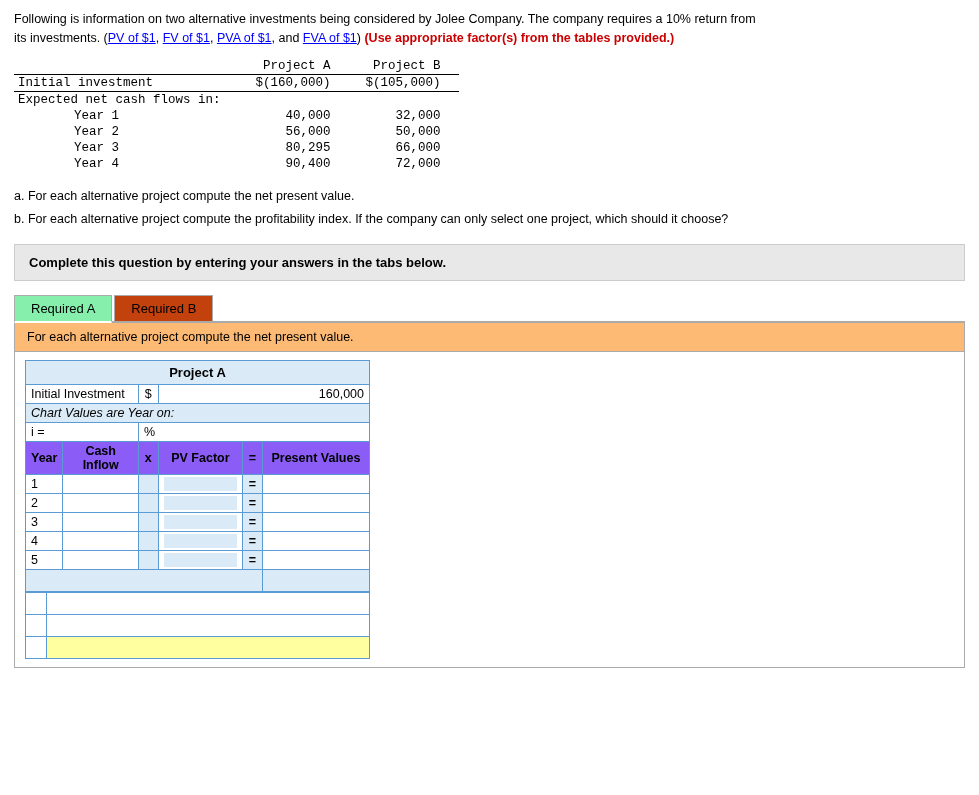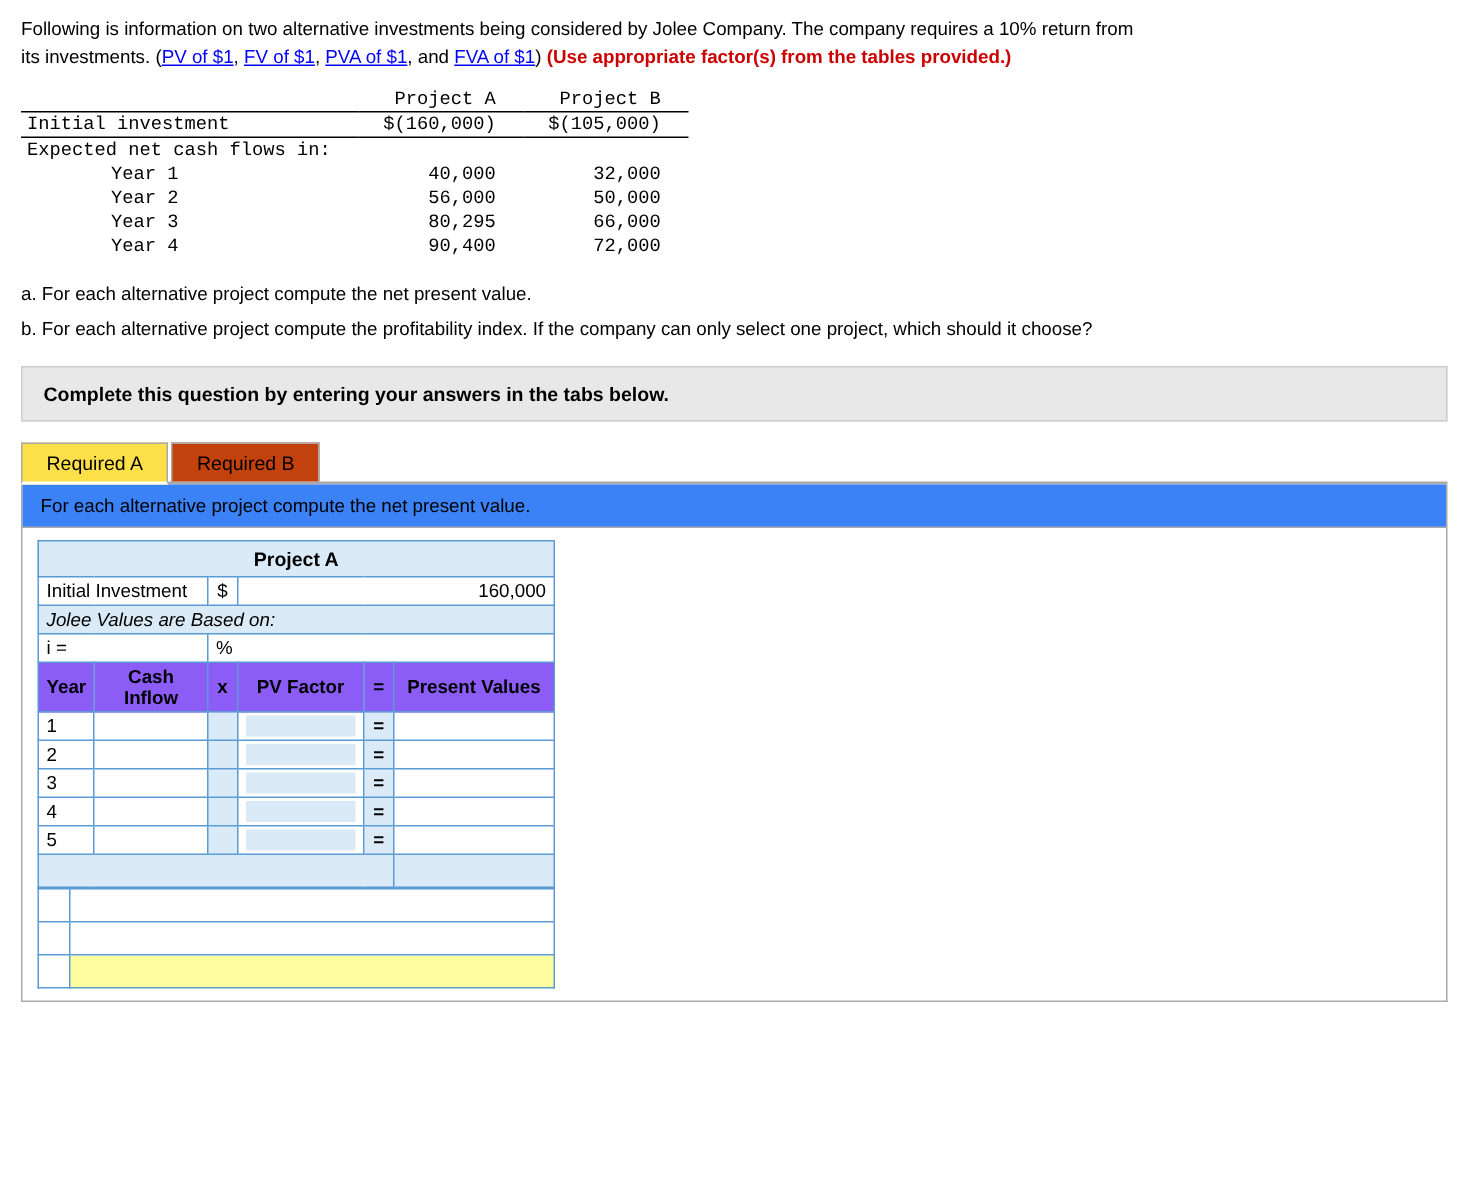--- a/index.html
+++ b/index.html
@@ -59,35 +59,35 @@
     .tab {
       padding: 5px 16px;
       border: 1px solid #aaa;
       border-bottom: none;
       background: #c2410c;
       cursor: pointer;
       font-size: 13px;
       margin-right: 2px;
     }
     .tab.active {
-      background: #fde047;
+      background: #86efac;
       border-bottom: 2px solid #fff;
       margin-bottom: -2px;
       z-index: 1;
       position: relative;
     }
 
     .tab-content {
       border: 1px solid #aaa;
       border-top: none;
       padding: 0;
     }
 
     .tab-description {
-      background: #3b82f6;
+      background: #fdba74;
       padding: 7px 12px;
       font-size: 12.5px;
       border-bottom: 1px solid #aaa;
     }
 
     
     .interactive-section {
       padding: 0;
     }
 
@@ -234,21 +234,21 @@
     <table class="int-table">
 
       <tbody>
           <tr class="row-initial-inv">
         <td colspan="2">Initial Investment</td>
         <td style="width:20px; text-align:center;">$</td>
         <td colspan="3" style="text-align:right;">160,000</td>
       </tr>
 
       <tr class="row-chart-vals">
-        <td colspan="6">Jolee Values are Based on:</td>
+        <td colspan="6">Chart Values are Year on:</td>
       </tr>
 
       <tr class="row-i">
         <td colspan="2">
           <span>i =</span>
           <input class="input-cell" style="width: 50px; display: inline-block;" type="text" value="">
         </td>
         <td colspan="4" class="percent-cell">%</td>
       </tr>
 

